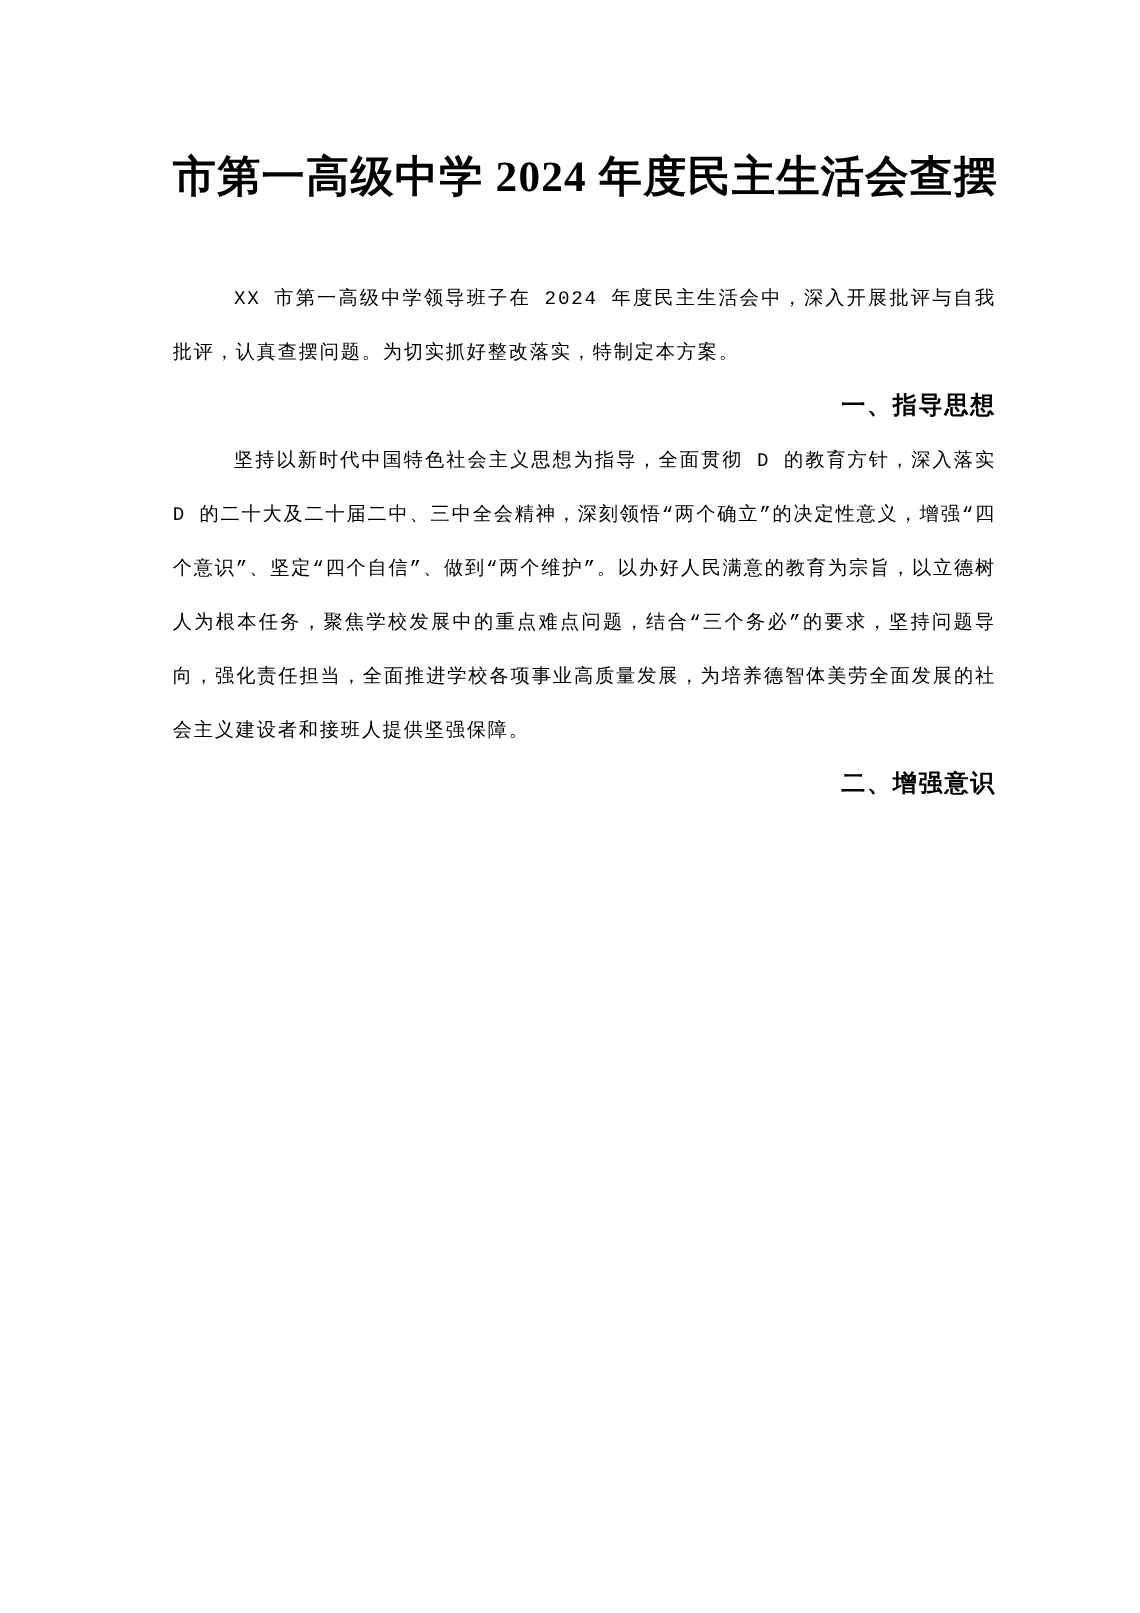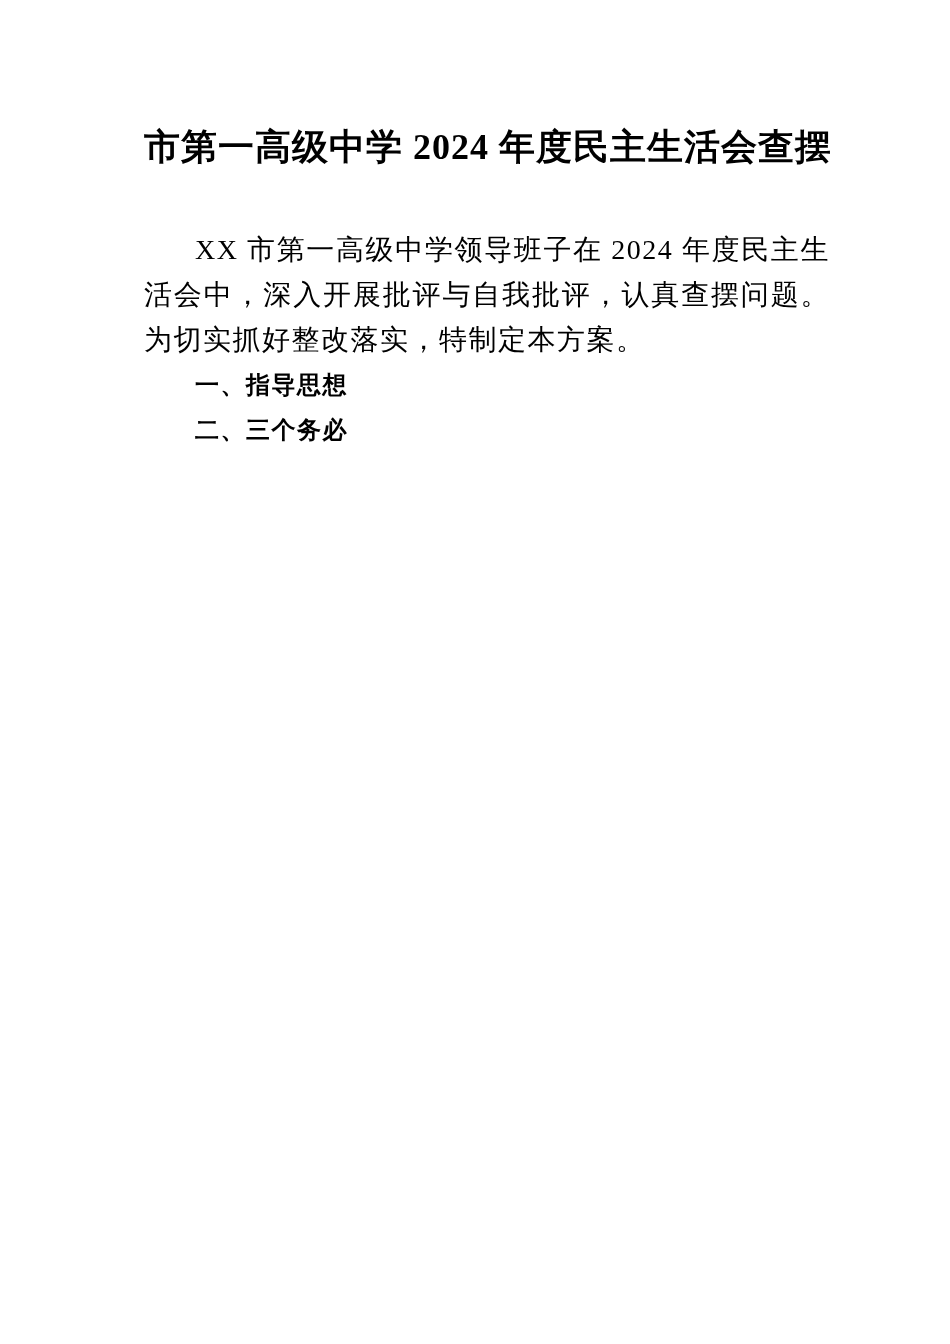--- a/index.html
+++ b/index.html
@@ -32,44 +32,46 @@
   }
   .title-line {
     display: block;
     white-space: nowrap;
   }
   .content {
     margin-top: 45px;
   }
   .para {
     margin: 0;
-    font-size: 28px;
+    font-size: 16px;
     font-weight: 400;
     line-height: 45px;
     letter-spacing: 1.5px;
     text-align: justify;
     text-justify: inter-ideograph;
     text-indent: 51px;
-    font-family: Liberation Serif, serif;
+    font-family: Liberation Mono, monospace;
   }
   .heading {
     margin: 0;
-    font-size: 24px;
+    font-size: 20px;
     font-weight: 700;
     line-height: 45px;
     letter-spacing: 1.5px;
     text-indent: 51px;
-    font-family: Liberation Sans, sans-serif;
+    font-family: Liberation Mono, monospace;
+    text-align: right;
   }
 </style>
 </head>
 <body>
 
 <div class="page">
   <h1 class="title">
     <span class="title-line">市第一高级中学 2024 年度民主生活会查摆</span>
   </h1>
   <div class="content">
     <p class="para">XX 市第一高级中学领导班子在 2024 年度民主生活会中，深入开展批评与自我批评，认真查摆问题。为切实抓好整改落实，特制定本方案。</p>
     <h2 class="heading">一、指导思想</h2>
-    <h2 class="heading">二、三个务必</h2>
+    <p class="para">坚持以新时代中国特色社会主义思想为指导，全面贯彻 D 的教育方针，深入落实 D 的二十大及二十届二中、三中全会精神，深刻领悟“两个确立”的决定性意义，增强“四个意识”、坚定“四个自信”、做到“两个维护”。以办好人民满意的教育为宗旨，以立德树人为根本任务，聚焦学校发展中的重点难点问题，结合“三个务必”的要求，坚持问题导向，强化责任担当，全面推进学校各项事业高质量发展，为培养德智体美劳全面发展的社会主义建设者和接班人提供坚强保障。</p>
+    <h2 class="heading">二、增强意识</h2>
   </div>
 </div>
 
 </body></html>

